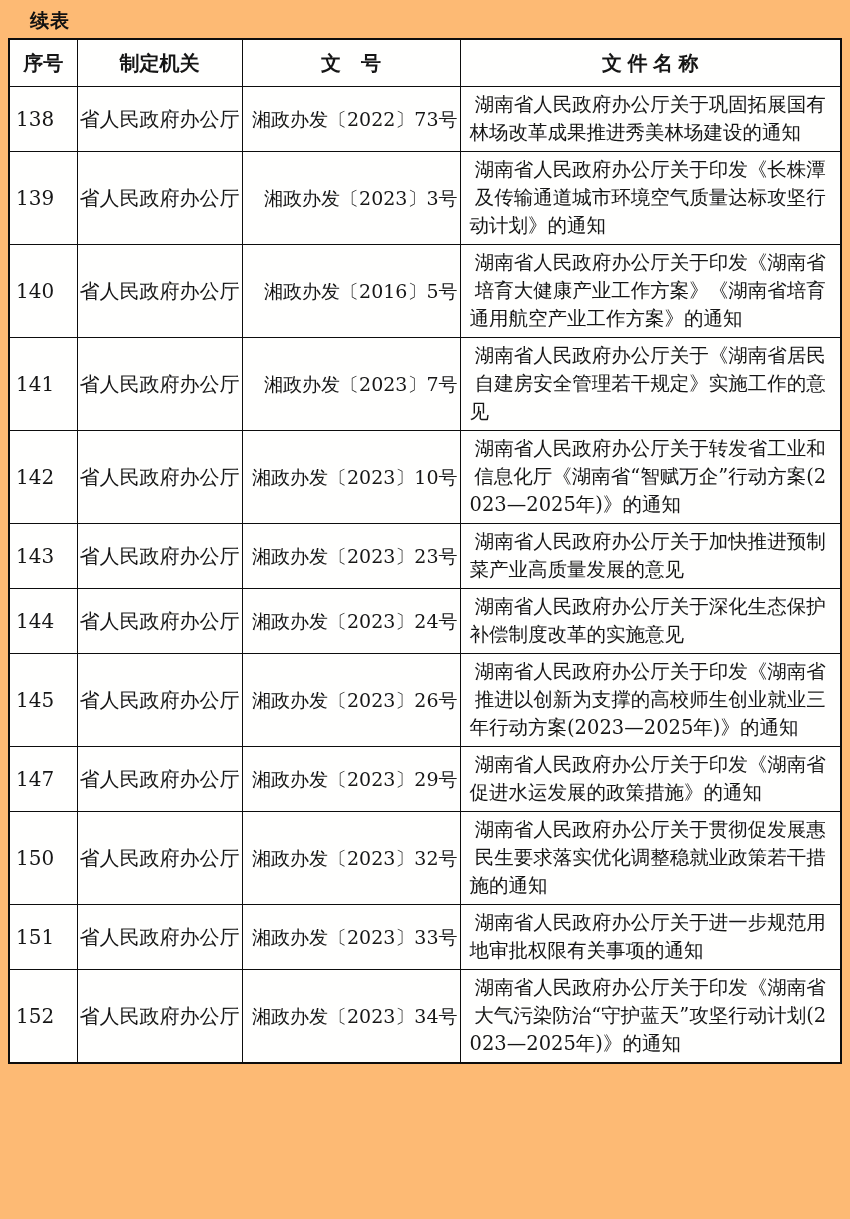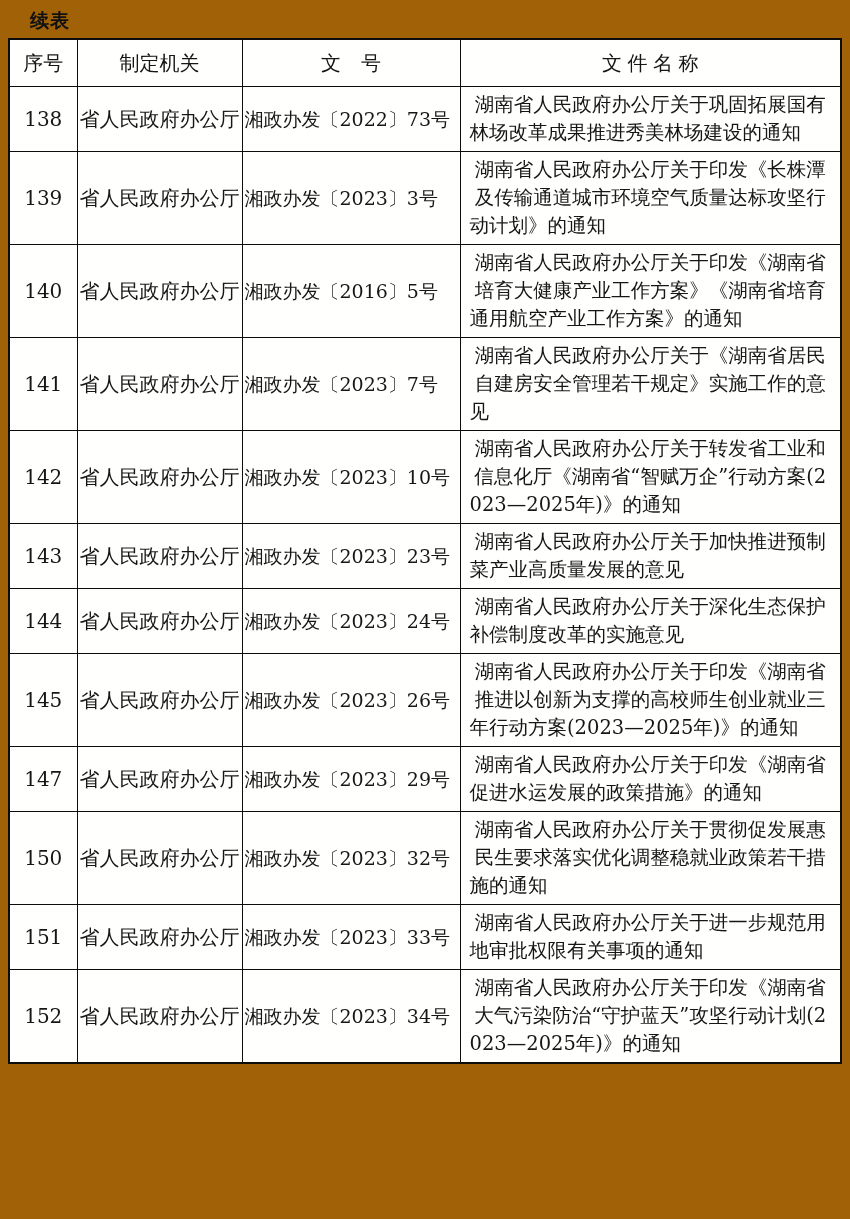--- a/index.html
+++ b/index.html
@@ -8,21 +8,21 @@
     background: #ffffff;
     width: 850px;
     height: 1219px;
     overflow: hidden;
     color: #1a1a1a;
   }
   .page {
     position: relative;
     width: 850px;
     height: 1219px;
-    background: #a16207;
+    background: #fdba74;
     font-family: "DejaVu Serif", "Liberation Serif", serif;
   }
   .continued-label {
     position: absolute;
     left: 30px;
     top: 8px;
     font-family: "Liberation Sans", "DejaVu Sans", sans-serif;
     font-weight: bold;
     font-size: 19px;
     letter-spacing: 1px;
@@ -43,47 +43,46 @@
   table.doc-table col.c-title { width: auto; }
 
   table.doc-table, table.doc-table th, table.doc-table td {
     border: 1px solid #0d0d0d;
   }
   table.doc-table {
     border: 2px solid #0d0d0d;
   }
   th {
     font-family: "Liberation Sans", "DejaVu Sans", sans-serif;
-    font-weight: normal;
+    font-weight: bold;
     font-size: 20px;
     color: #161616;
     height: 46px;
     text-align: center;
     vertical-align: middle;
     padding: 0 4px;
     white-space: nowrap;
   }
   td {
     font-size: 20px;
     color: #161616;
     vertical-align: middle;
     padding: 4px 6px;
     line-height: 28px;
   }
   td.cell-no {
-    text-align: center;
     font-family: "DejaVu Serif", "Liberation Serif", serif;
   }
   td.cell-org {
     text-align: center;
     white-space: nowrap;
     padding: 4px 2px;
   }
   td.cell-docno {
-    text-align: left;
+    text-align: right;
     white-space: nowrap;
     padding: 4px 2px;
     font-size: 19px;
   }
   td.cell-title {
     text-align: center;
     text-align-last: left;
     padding: 4px 9px;
     font-size: 19.5px;
     line-break: anywhere;

